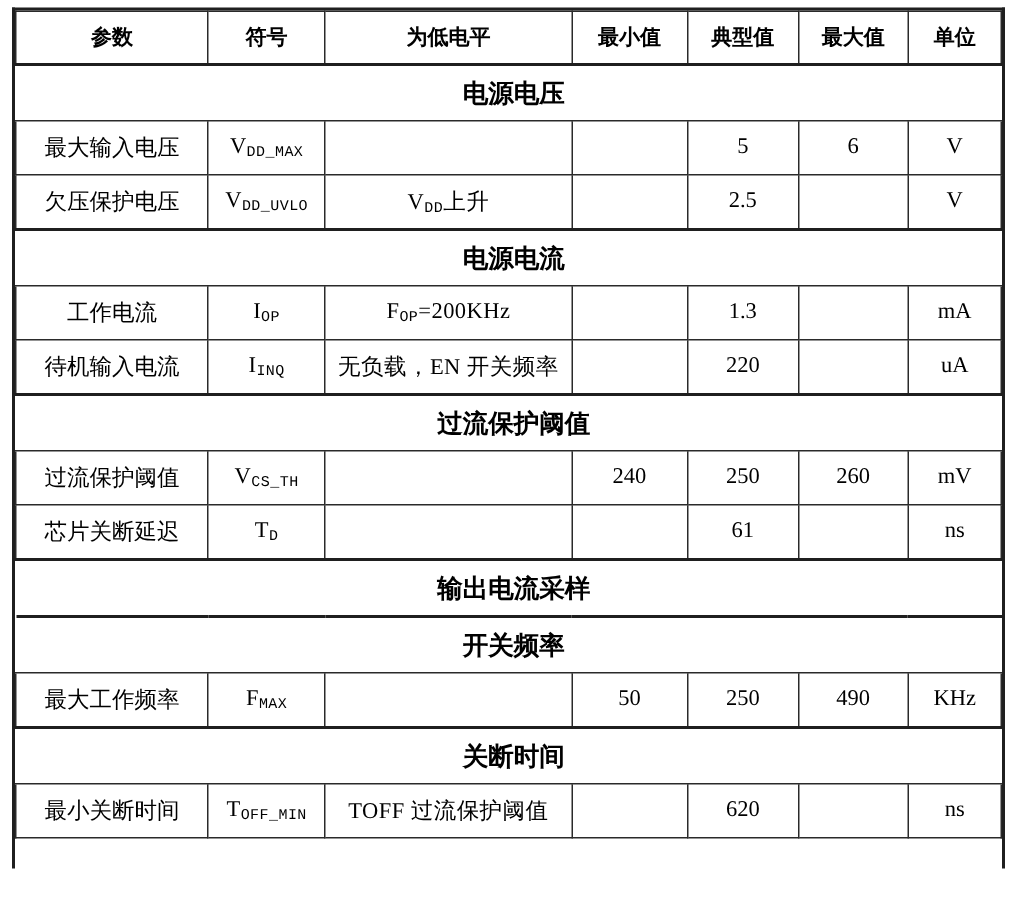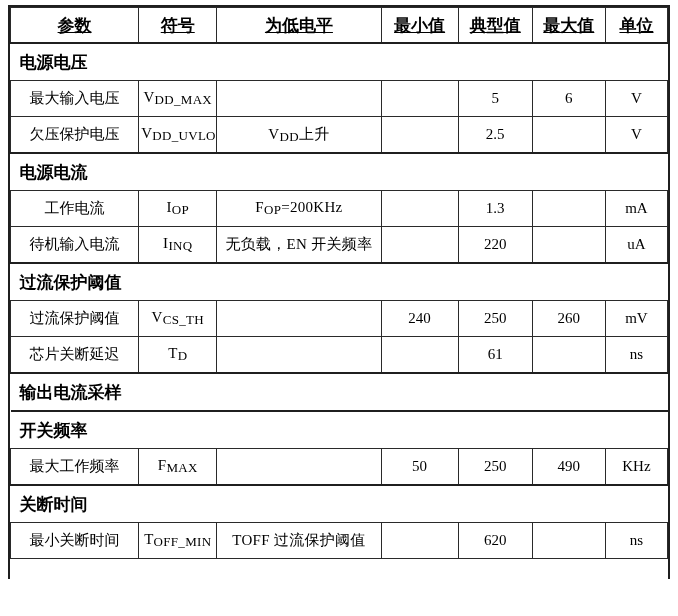--- a/index.html
+++ b/index.html
@@ -38,47 +38,47 @@
   col.c-param { width: 128px; }
   col.c-symbol { width: 78px; }
   col.c-cond { width: 164px; }
   col.c-min { width: 77px; }
   col.c-typ { width: 74px; }
   col.c-max { width: 73px; }
   col.c-unit { width: 62px; }
 
   thead th {
     height: 34px;
-    font-size: 17px;
+    font-size: 14px;
     font-weight: bold;
     border-bottom: 5px double #1f1f1f;
     font-family: "Liberation Sans", "DejaVu Sans", sans-serif;
-    text-decoration: underline;
   }
   tr.section-row td {
     height: 36px;
-    text-align: left;
+    text-align: center;
     padding-left: 9px;
     font-size: 17px;
     font-weight: bold;
     border-top: 2px solid #1f1f1f;
     border-left: none;
     border-right: none;
     font-family: "Liberation Sans", "DejaVu Sans", sans-serif;
   }
   tr.data-row td {
     height: 35px;
     font-size: 15px;
   }
   td.param-cell { font-size: 14px; }
   td.value-cell, td.unit-cell { font-size: 15px; }
   .sym { font-size: 15px; letter-spacing: 0.3px; }
   .sub {
-    font-size: 13px;
+    font-size: 10px;
     vertical-align: -2px;
+    font-family: Liberation Mono, monospace;
   }
   .cutoff-tail {
     height: 20px;
   }
 </style>
 </head>
 <body>
 
 <div class="page">
   <div class="table-wrap">

